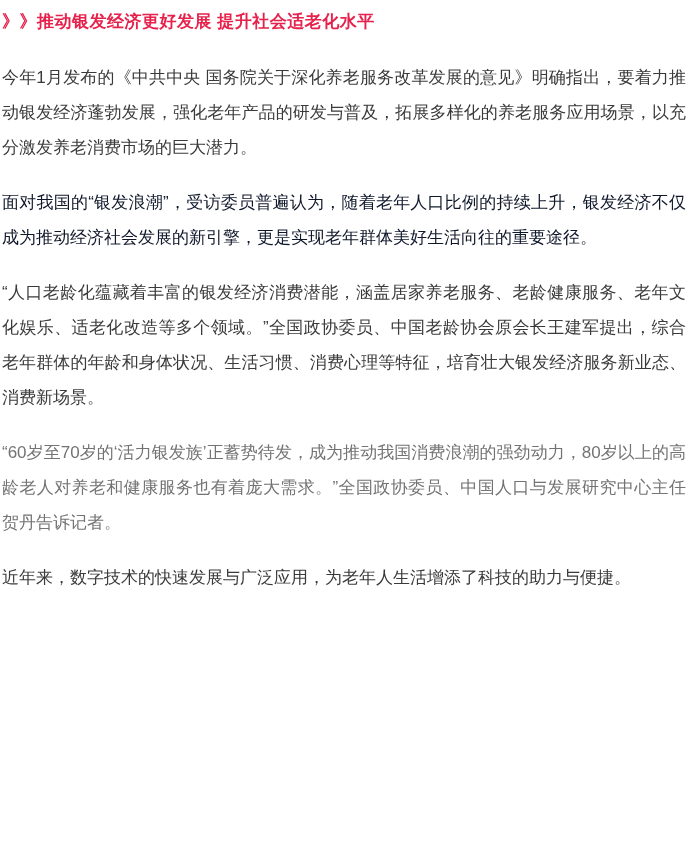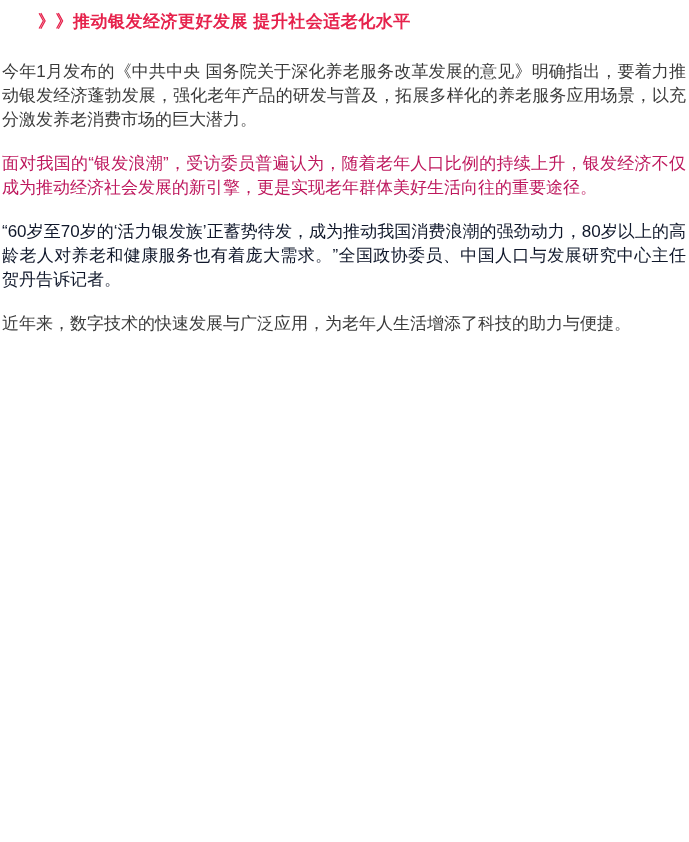--- a/index.html
+++ b/index.html
@@ -26,38 +26,39 @@
     letter-spacing: 0.5px;
     color: #e6224c; 
     white-space: nowrap;
   }
   .article-title .title-marker {
     font-weight: bold;
   }
   .article-body p {
     margin: 0 0 20px 0;
     font-size: 17px;
-    line-height: 24px;
+    line-height: 35px;
     color: #3a3a3a;
     text-align: justify;
     text-justify: inter-ideograph;
   }
   .article-body p:first-child {
     margin-top: 26px;
   }
   .article-body p:last-child {
     margin-bottom: 0;
   }
 </style>
 </head>
 <body>
 
 <div class="article">
-  <h2 class="article-title" style="color: rgb(230, 34, 76); margin-left: 36px;">
+  <h2 class="article-title" style="color: rgb(230, 34, 76);">
     <span class="title-marker">》》</span><span>推动银发经济更好发展 提升社会适老化水平</span>
   </h2>
   <div class="article-body">
       <p style="color: rgb(58, 58, 58);">今年1月发布的《中共中央 国务院关于深化养老服务改革发展的意见》明确指出，要着力推动银发经济蓬勃发展，强化老年产品的研发与普及，拓展多样化的养老服务应用场景，以充分激发养老消费市场的巨大潜力。</p>
-      <p style="color: #be185d;">面对我国的“银发浪潮”，受访委员普遍认为，随着老年人口比例的持续上升，银发经济不仅成为推动经济社会发展的新引擎，更是实现老年群体美好生活向往的重要途径。</p>
-      <p style="color: #0f172a;">“60岁至70岁的‘活力银发族’正蓄势待发，成为推动我国消费浪潮的强劲动力，80岁以上的高龄老人对养老和健康服务也有着庞大需求。”全国政协委员、中国人口与发展研究中心主任贺丹告诉记者。</p>
+      <p style="color: #0f172a;">面对我国的“银发浪潮”，受访委员普遍认为，随着老年人口比例的持续上升，银发经济不仅成为推动经济社会发展的新引擎，更是实现老年群体美好生活向往的重要途径。</p>
+      <p style="color: rgb(58, 58, 58);">“人口老龄化蕴藏着丰富的银发经济消费潜能，涵盖居家养老服务、老龄健康服务、老年文化娱乐、适老化改造等多个领域。”全国政协委员、中国老龄协会原会长王建军提出，综合老年群体的年龄和身体状况、生活习惯、消费心理等特征，培育壮大银发经济服务新业态、消费新场景。</p>
+      <p style="color: #737373;">“60岁至70岁的‘活力银发族’正蓄势待发，成为推动我国消费浪潮的强劲动力，80岁以上的高龄老人对养老和健康服务也有着庞大需求。”全国政协委员、中国人口与发展研究中心主任贺丹告诉记者。</p>
       <p style="color: rgb(58, 58, 58);">近年来，数字技术的快速发展与广泛应用，为老年人生活增添了科技的助力与便捷。</p>
     </div>
 </div>
 
 </body></html>

